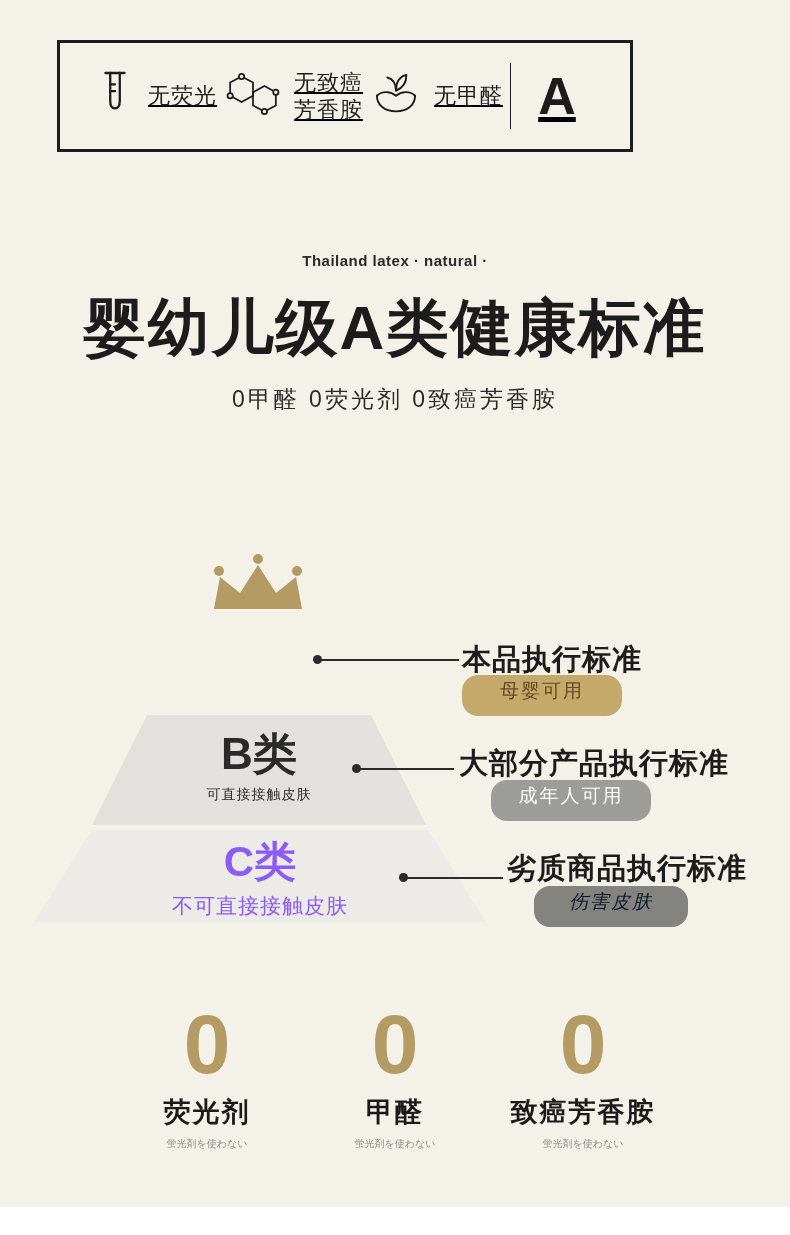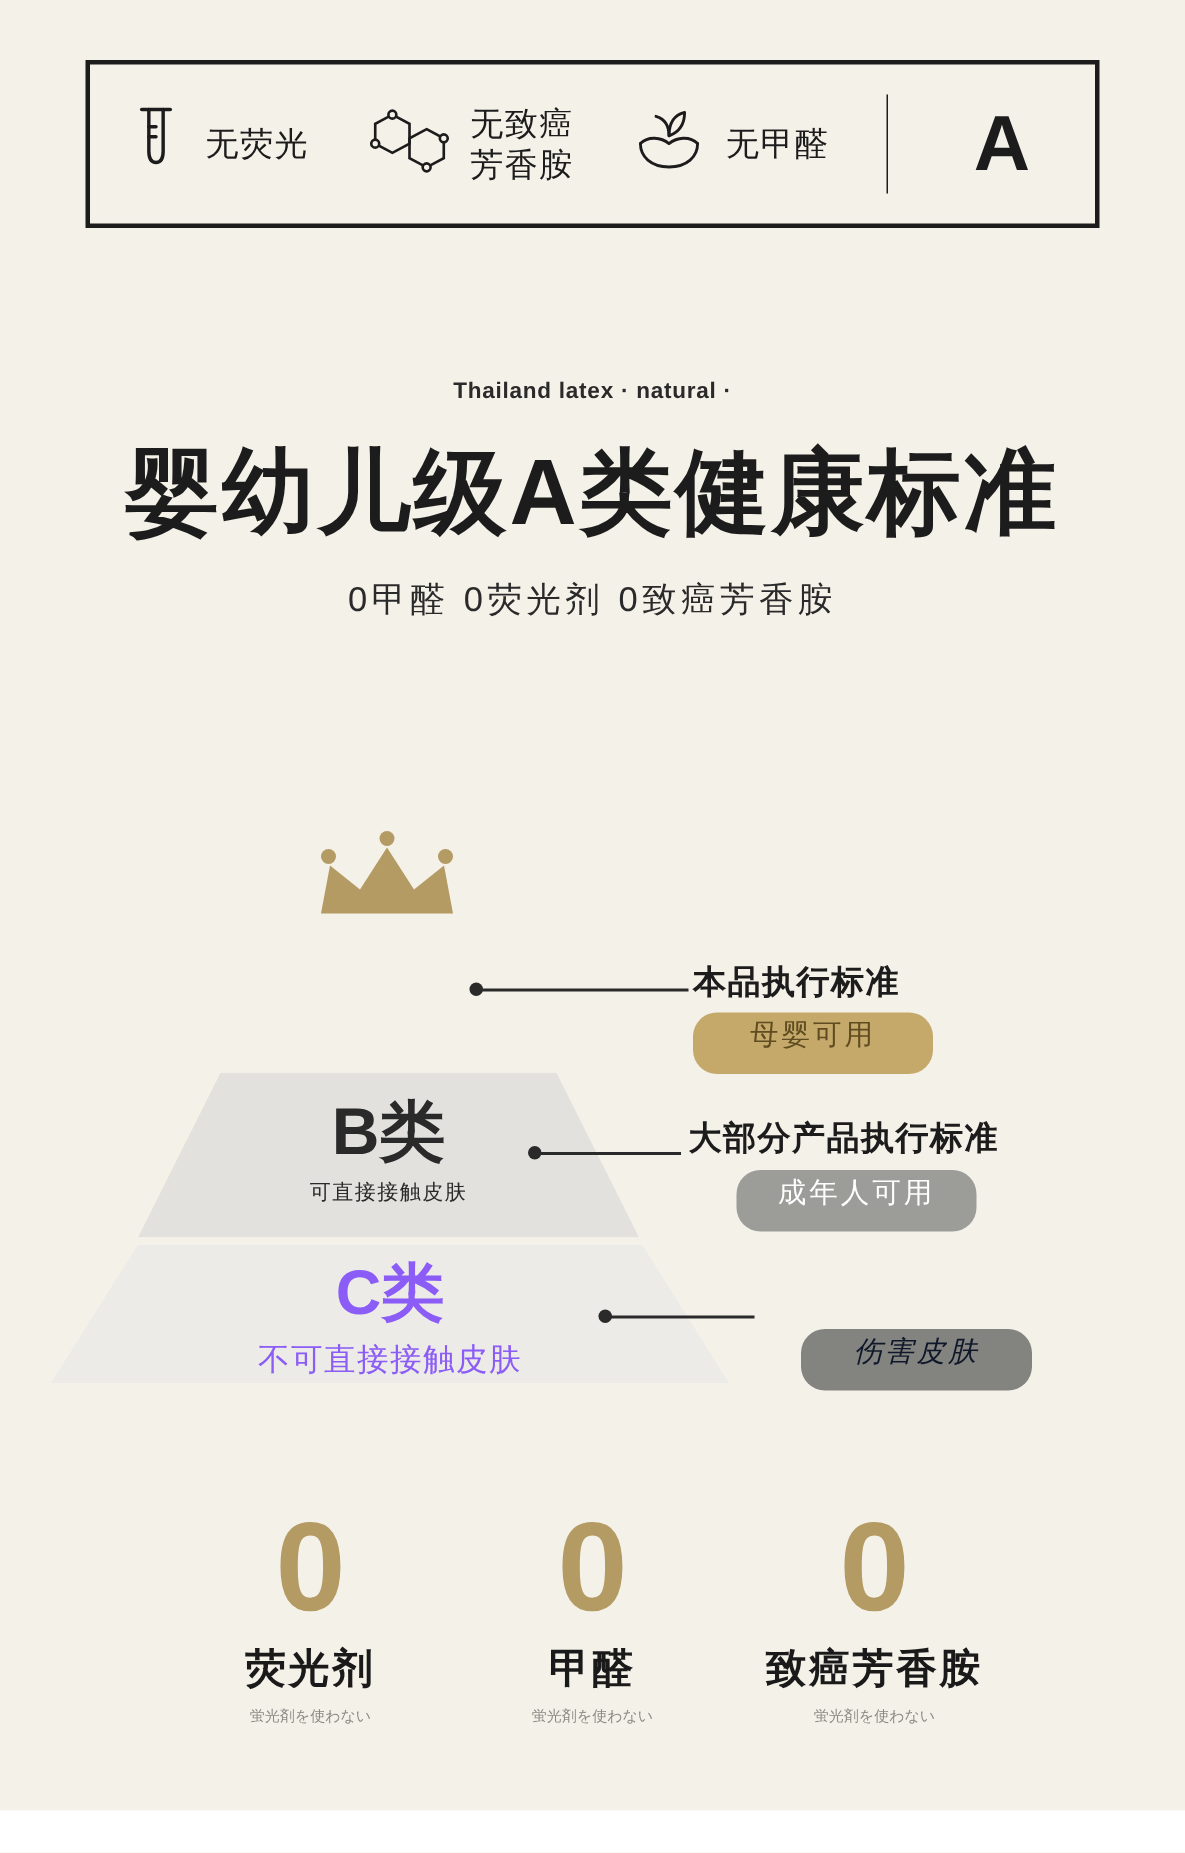--- a/index.html
+++ b/index.html
@@ -4,23 +4,23 @@
 <style>
   * { margin:0; padding:0; box-sizing:border-box; }
   body { font-family:"Liberation Sans","DejaVu Sans",sans-serif; background:#fff; }
   .page {
     position:relative; width:790px; height:1235px;
     background:#f4f1e8; overflow:hidden; margin:0 auto;
   }
 
   
   .header-box {
-    position:absolute; left:57px; top:40px; width:676px; height:112px;
+    position:absolute; left:57px; top:40px; width:576px; height:112px;
     border:3px solid #1c1c1c; display:flex; align-items:center;
-    padding:0 23px; justify-content:space-between; background:transparent;
+    padding:0 34px; justify-content:space-between; background:transparent;text-decoration:underline;
   }
   .feature { display:flex; align-items:center; gap:12px; }
   .feature-label {
     font-size:22px; color:#1c1c1c; line-height:1.25; white-space:pre-line;
     font-weight:500; letter-spacing:1px;
   }
   .hdr-divider { width:1px; height:66px; background:#1c1c1c; }
   .grade-letter {
     width:78px; text-align:center; font-size:52px; font-weight:800; color:#1c1c1c;
   }
@@ -60,21 +60,21 @@
   .tier-b .tier-grade { font-size:44px; font-weight:700; padding-top:10px; }
   .tier-b .tier-desc  { font-size:14px; padding-top:2px; letter-spacing:1px; }
   .tier-c .tier-grade { font-size:42px; font-weight:700; padding-top:4px; }
   .tier-c .tier-desc  { font-size:21px; padding-top:2px; letter-spacing:1px; }
 
   .ann-dot {
     position:absolute; width:9px; height:9px; border-radius:50%; background:#2a2a2a;
   }
   .ann-line { position:absolute; height:2px; background:#2a2a2a; }
   .ann-note {
-    position:absolute; font-size:22px; font-weight:700; color:#1c1c1c; letter-spacing:1px;
+    position:absolute; font-size:29px; font-weight:700; color:#1c1c1c; letter-spacing:1px;
   }
   .badge {
     position:absolute; height:41px; line-height:31px; border-radius:16px;
     text-align:center; font-size:19px; letter-spacing:2px;
   }
   .badge-gold { background:#c5a96a; color:#5f4c20; }
   .badge-gray { background:#9c9c98; color:#ffffff; }
   .badge-dark { background:#83837f; color:#0f172a;font-style:italic; }
 
   
@@ -178,20 +178,21 @@
   <div class="ann-note" style="left:462px; top:640px;">本品执行标准</div>
   <div class="badge badge-gold" style="left:462px; top:675px; width:160px;">母婴可用</div>
 
   <div class="ann-dot" style="left:352px; top:764px;"></div>
   <div class="ann-line" style="left:356px; top:768px; width:98px;"></div>
   <div class="ann-note" style="left:459px; top:744px;">大部分产品执行标准</div>
   <div class="badge badge-gray" style="left:491px; top:780px; width:160px;">成年人可用</div>
 
   <div class="ann-dot" style="left:399px; top:873px;"></div>
   <div class="ann-line" style="left:403px; top:877px; width:100px;"></div>
+  <div class="ann-note" style="left:507px; top:849px;">劣质商品执行标准</div>
   <div class="badge badge-dark" style="left:534px; top:886px; width:154px;">伤害皮肤</div>
 
   <div class="zeros">
     <div class="zero-col">
       <div class="zero-num">0</div>
       <div class="zero-label">荧光剂</div>
       <div class="zero-sub">蛍光剤を使わない</div>
     </div>
     <div class="zero-col">
       <div class="zero-num">0</div>

